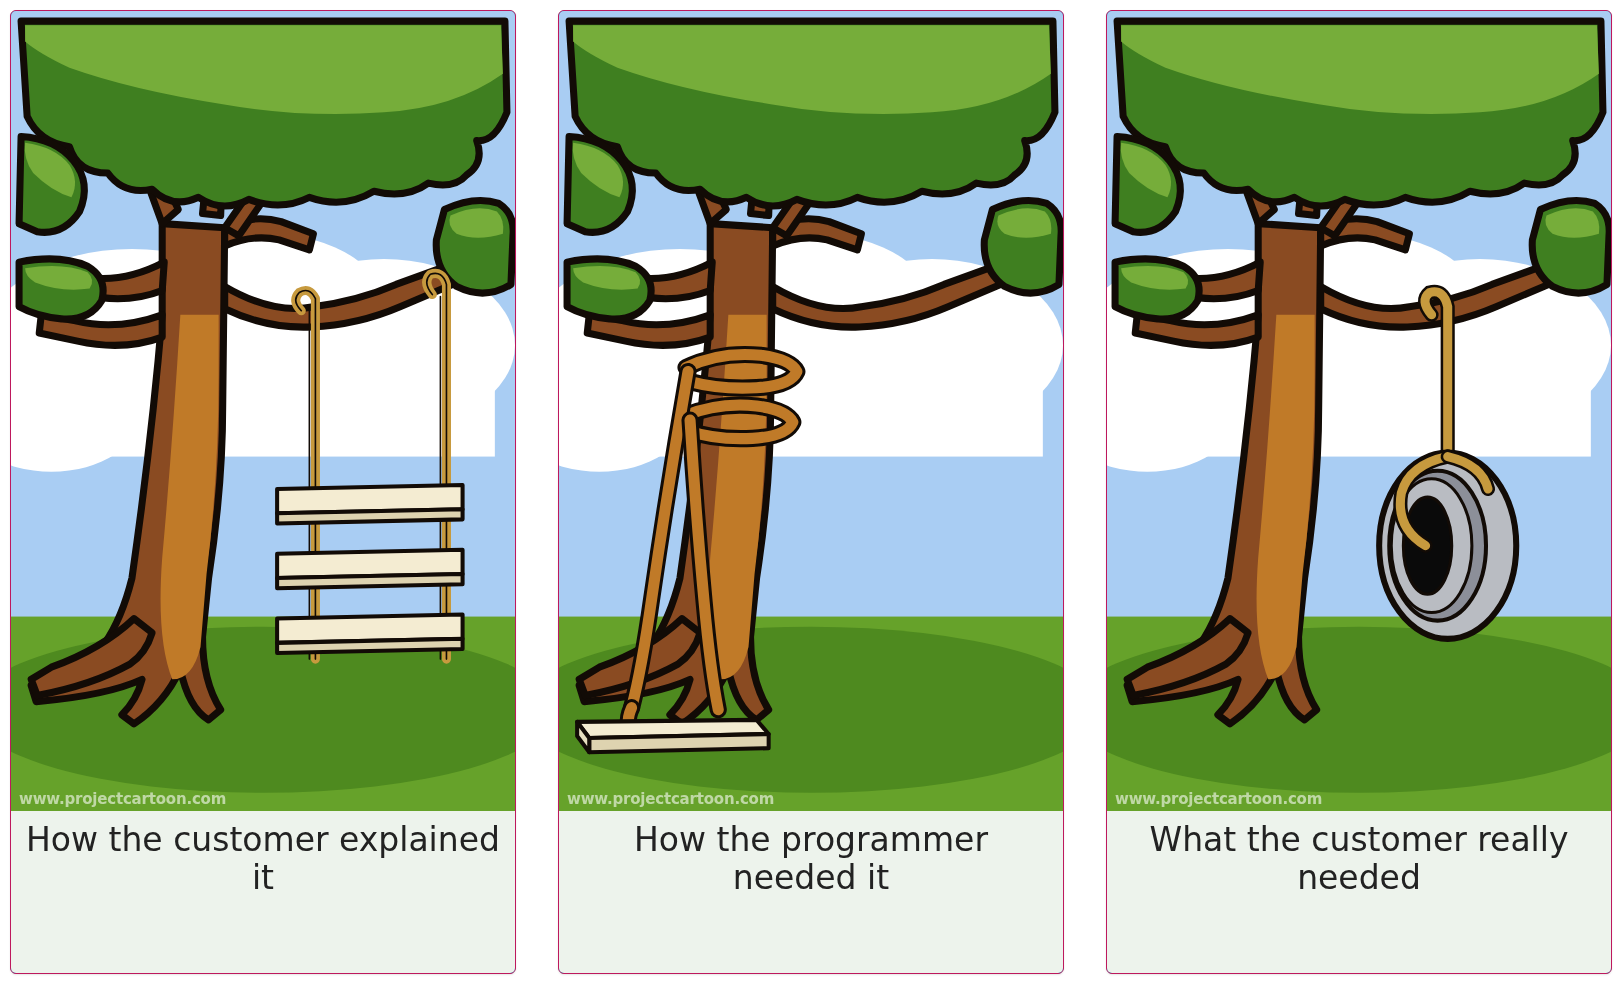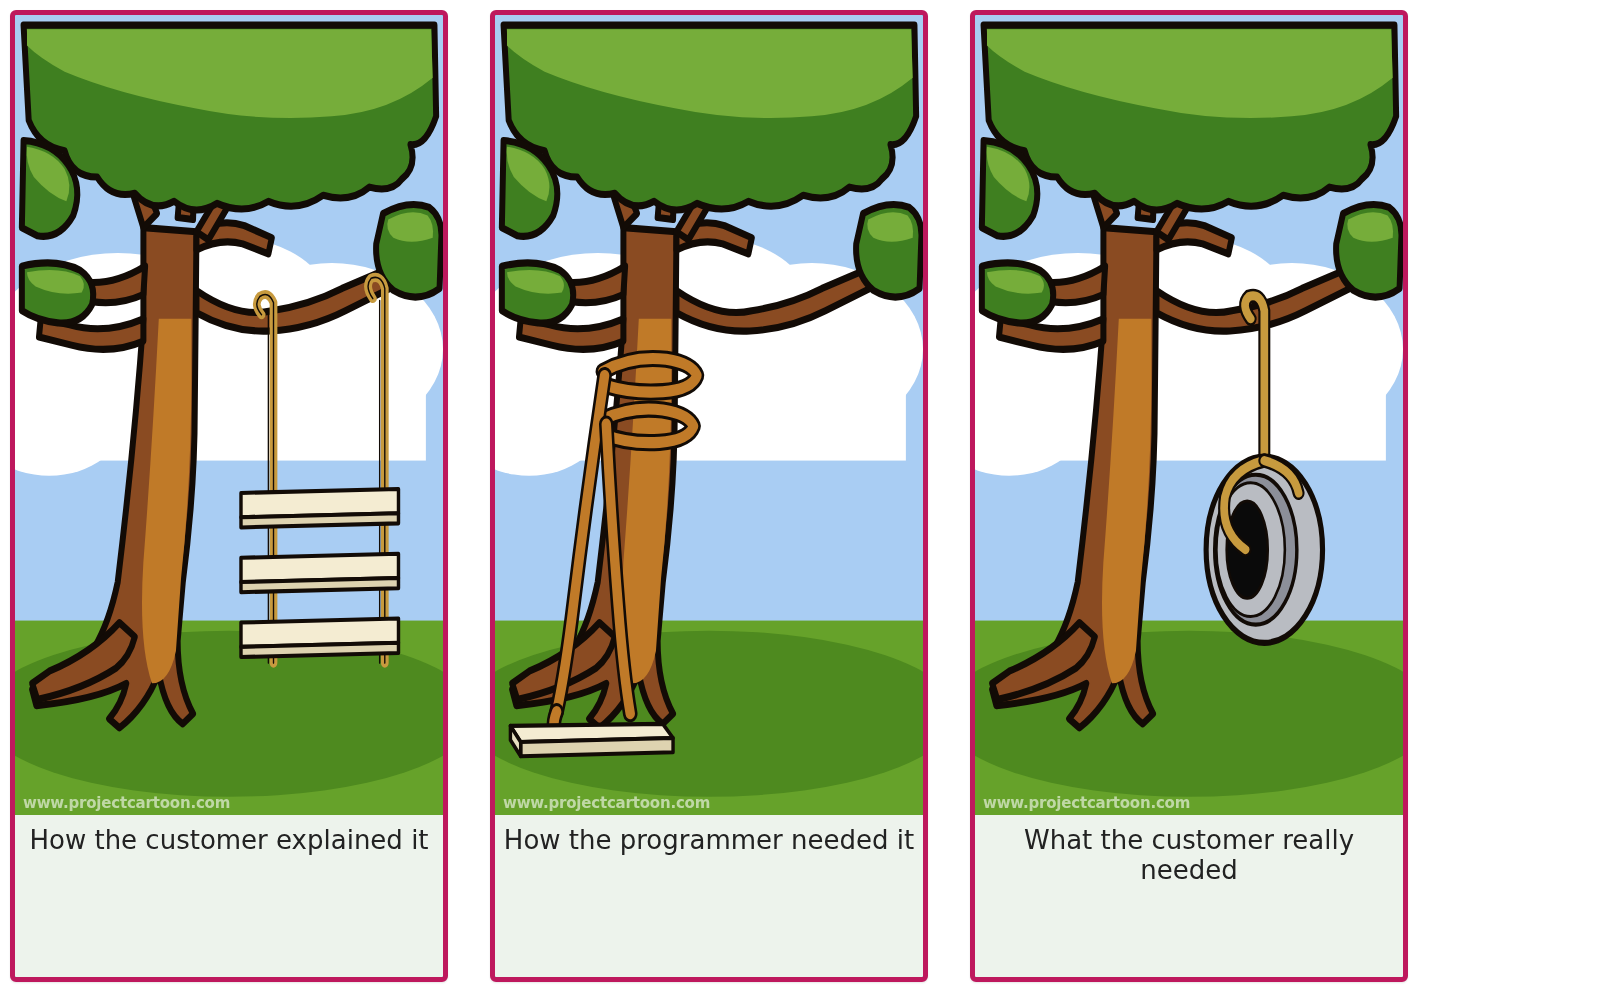--- a/index.html
+++ b/index.html
@@ -16,23 +16,23 @@
     overflow: hidden;
   }
   .cards {
     position: absolute;
     left: 10px;
     top: 10px;
     display: flex;
     gap: 42px;
   }
   .card {
-    width: 438px;
+    width: 506px;
     background: #0369a1;
-    border: 5px solid #be185d;
+    border: 1px solid #be185d;
     border-radius: 6px;
     box-shadow: 0 1px 2px rgba(0,0,0,0.10);
     overflow: hidden;
     box-sizing: border-box;
   }
   .panel-img {
     position: relative;
     width: 100%;
     height: 800px;
     overflow: hidden;
@@ -48,21 +48,21 @@
     color: rgba(255,255,255,0.58);
     letter-spacing: -0.2px;
     font-family: "DejaVu Sans", "Liberation Sans", sans-serif;
     pointer-events: none;
   }
   .caption {
     padding: 10px 8px 0 8px;
     min-height: 162px;
     box-sizing: border-box;
     text-align: center;
-    font-size: 26px;
+    font-size: 33px;
     line-height: 1.16;
     color: #222222;
     background: #edf3ec;
     font-family: "DejaVu Sans", "Liberation Sans", sans-serif;
   }
 </style>
 </head>
 <body>
 
 <div id="page">

